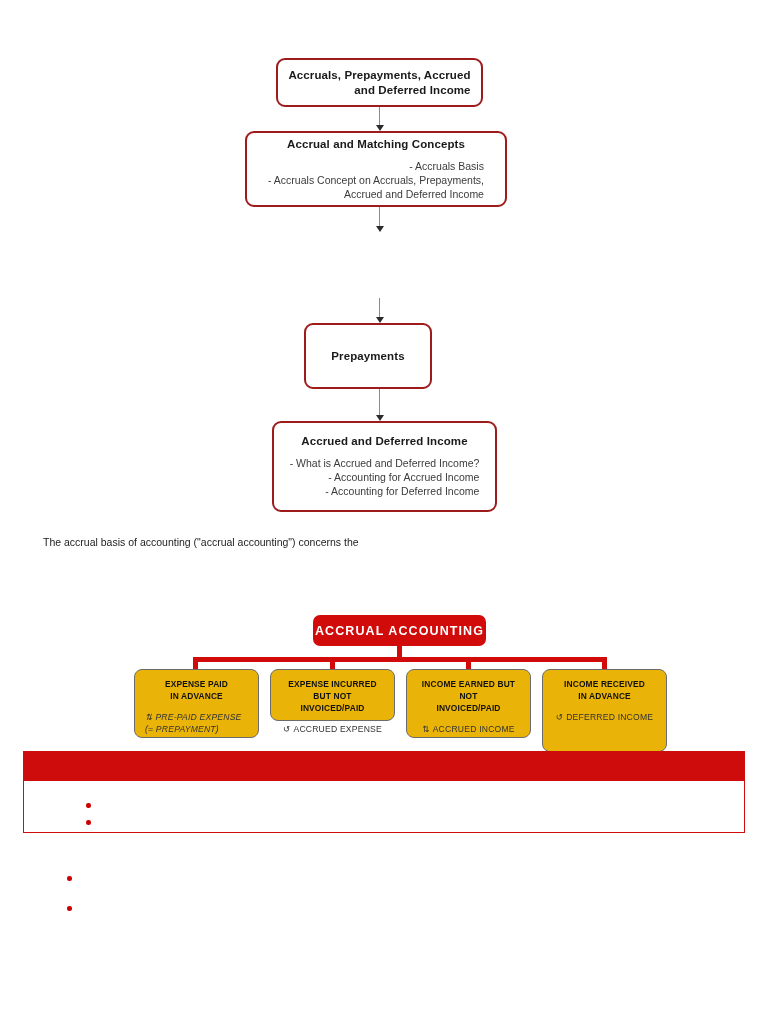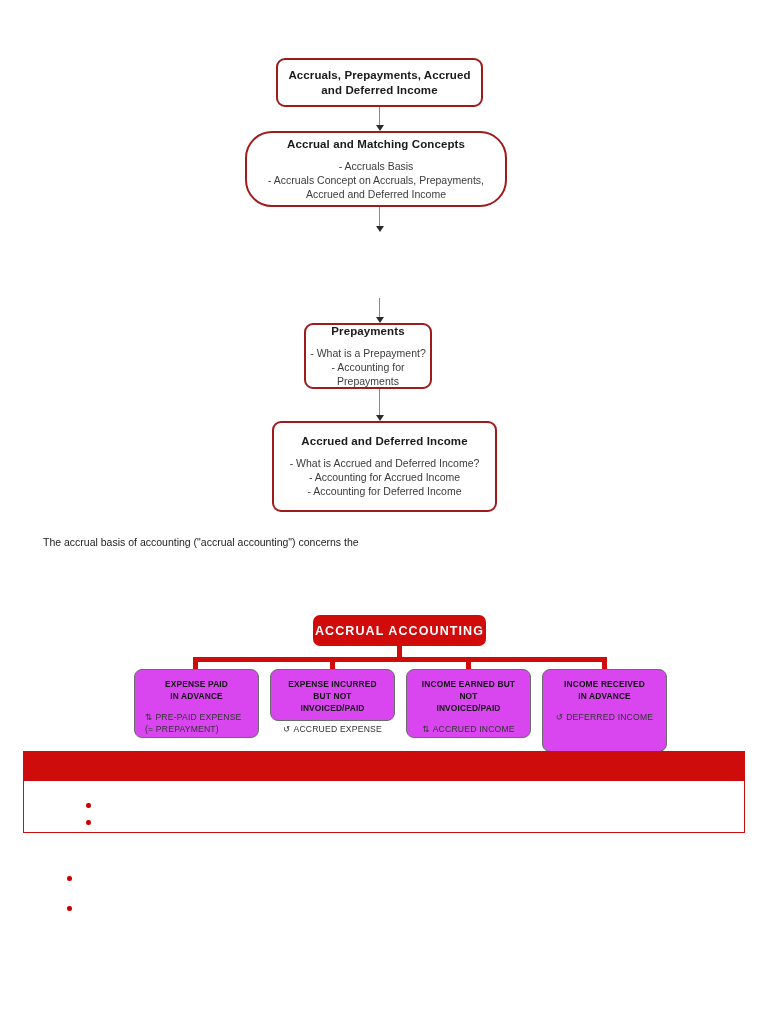--- a/index.html
+++ b/index.html
@@ -23,21 +23,21 @@
     top: 0;
     width: 768px;
     height: 520px;
   }
   .fbox {
     position: absolute;
     box-sizing: border-box;
     border: 2.5px solid #9e1b1b;
     border-radius: 9px;
     background: #ffffff;
-    text-align: center;
+    text-align: right;
     display: flex;
     flex-direction: column;
     align-items: center;
     justify-content: center;
   }
   .fbox .ftitle {
     font-weight: bold;
     font-size: 11.5px;
     line-height: 1.28;
     color: #1a1a1a;
@@ -93,40 +93,40 @@
     align-items: center;
     justify-content: center;
     text-align: center;
   }
   .rconn { position: absolute; background: #d10a0a; }
   .leafbox {
     position: absolute;
     box-sizing: border-box;
     border: 1.4px solid #6b6b6b;
     border-radius: 8px;
-    background: #d946ef;
+    background: #eab308;
     padding: 9px 6px 7px 6px;
     text-align: center;
   }
   .leafbox .ltitle {
     font-weight: bold;
     font-size: 8.4px;
     line-height: 1.42;
     color: #111111;
     letter-spacing: .15px;
   }
   .leafbox .lsub {
     font-size: 8.6px;
     line-height: 1.4;
     color: #333333;
     margin-top: 8px;
     letter-spacing: .2px;
   }
   .leafbox .lsub .gl { margin-right: 3px; }
-  .leafbox .lsub.lsub-left { text-align: left; padding-left: 4px; }
+  .leafbox .lsub.lsub-left { text-align: left; padding-left: 4px; font-style: italic; }
 
   
   .banner {
     position: absolute;
     background: #ce0c0c;
   }
   .obox {
     position: absolute;
     box-sizing: border-box;
     border: 1.2px solid #ce0c0c;
@@ -160,21 +160,21 @@
       <div>Accruals, Prepayments, Accrued</div>
       <div>and Deferred Income</div>
     </div>
   </div>
 
   <div class="arrow" style="left:375px; top:107px; height:24px;">
     <div class="shaft"></div>
     <div class="head"></div>
   </div>
 
-  <div class="fbox" style="left:245px; top:131px; width:262px; height:76px;border-radius:27px;">
+  <div class="fbox" style="left:245px; top:131px; width:262px; height:76px;">
     <div class="ftitle">
       <div>Accrual and Matching Concepts</div>
     </div>
     <div class="fbody">
       <div>- Accruals Basis</div>
       <div>- Accruals Concept on Accruals, Prepayments,</div>
       <div>Accrued and Deferred Income</div>
     </div>
   </div>
 
@@ -186,24 +186,20 @@
 
   <div class="arrow" style="left:375px; top:298px; height:25px;">
     <div class="shaft"></div>
     <div class="head"></div>
   </div>
 
   <div class="fbox" style="left:304px; top:323px; width:128px; height:66px;">
     <div class="ftitle">
       <div>Prepayments</div>
     </div>
-    <div class="fbody">
-      <div>- What is a Prepayment?</div>
-      <div>- Accounting for Prepayments</div>
-    </div>
   </div>
 
   <div class="arrow" style="left:375px; top:389px; height:32px;">
     <div class="shaft"></div>
     <div class="head"></div>
   </div>
 
   <div class="fbox" style="left:272px; top:421px; width:225px; height:91px;">
     <div class="ftitle">
       <div>Accrued and Deferred Income</div>

